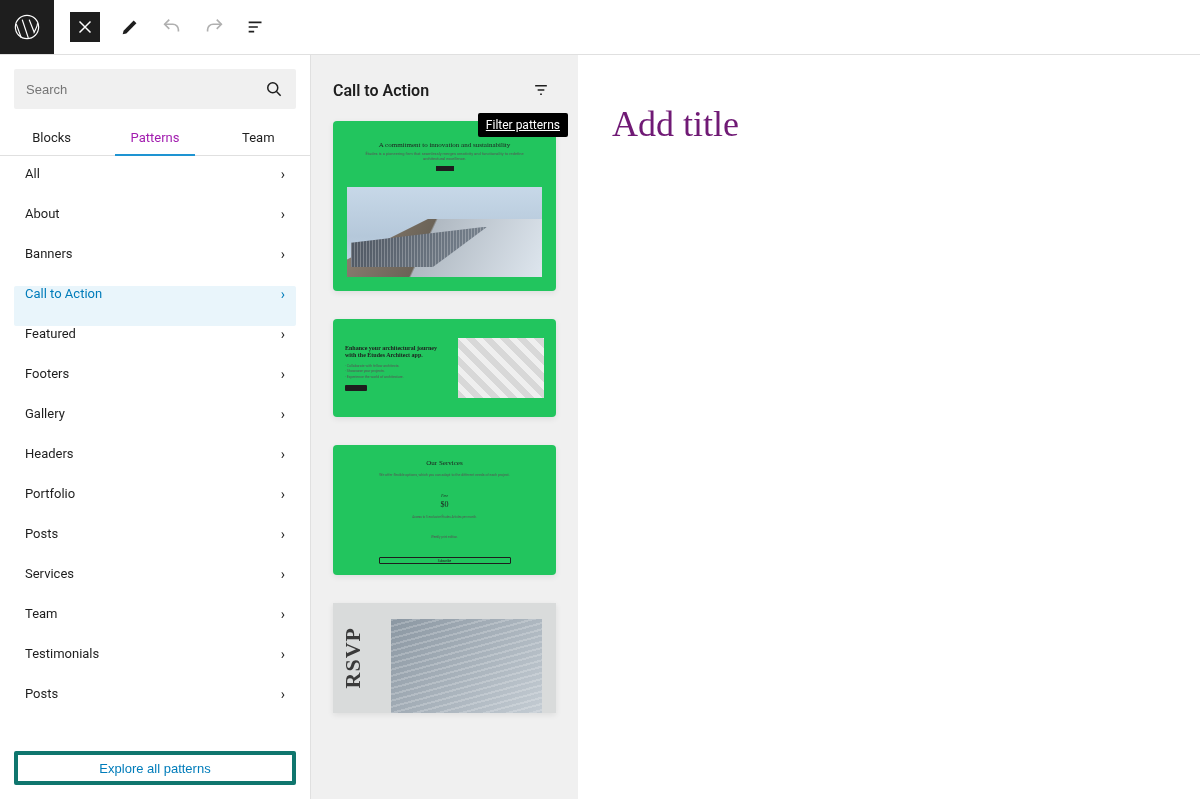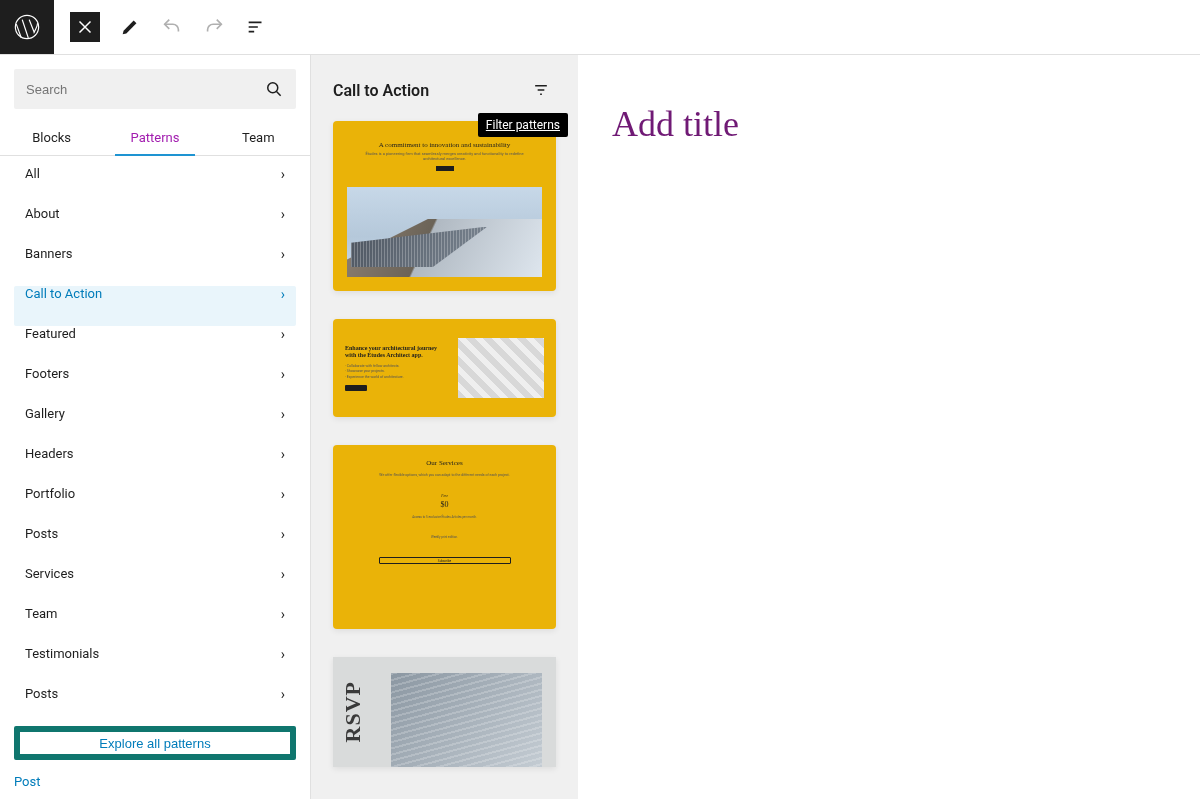--- a/index.html
+++ b/index.html
@@ -26,49 +26,49 @@
   .tabs { display:flex; border-bottom:1px solid #e0e0e0; margin-top:10px; }
   .tab { flex:1; text-align:center; padding:11px 12px 10px; font-size:13px; color:#1e1e1e; cursor:pointer; position:relative; }
   .tab.active { color:#a21caf; }
   .tab.active::after { content:""; position:absolute; left:12px; right:12px; bottom:-1px; height:2px; background:#1e94d2; }
   .cat-list { flex:1; overflow:auto; padding-top:10px; margin:0 14px; }
   .cat-item { display:flex; align-items:flex-start; justify-content:space-between; height:40px; padding:0 11px; font-size:13px; color:#1e1e1e; cursor:pointer; border-radius:2px; }
   .cat-item.active { background:#e9f5fb; color:#007cba; }
   .cat-item.active .chev { color:#007cba; }
   .chev { color:#1e1e1e; font-size:14px; }
   .explore-wrap { padding:14px; }
-  .explore { width:100%; border:6px solid #0f766e; color:#007cba; background:#fff; height:34px; font-size:13px; border-radius:2px; cursor:pointer; }
+  .explore { width:100%; border:4px solid #0f766e; color:#007cba; background:#fff; height:34px; font-size:13px; border-radius:2px; cursor:pointer; }
   .footer-link { color:#007cba; font-size:13px; padding:0 14px 10px; }
 
   
   .previews { width:267px; background:#f0f0f0; padding:20px 22px 0; display:flex; flex-direction:column; overflow:hidden; }
   .prev-head { display:flex; align-items:center; justify-content:space-between; margin-bottom:16px; position:relative; }
   .prev-head h2 { font-size:16px; font-weight:600; color:#1e1e1e; }
   .filter-btn { width:30px; height:30px; display:flex; align-items:center; justify-content:center; cursor:pointer; }
   .filter-btn svg { width:20px; height:20px; }
   .tooltip { position:absolute; top:38px; right:-12px; background:#000; color:#fff; font-size:12px; padding:5px 8px; border-radius:2px; white-space:nowrap;text-decoration:underline; }
-  .card { background:#eab308; border-radius:4px; box-shadow:0 2px 6px rgba(0,0,0,0.08); margin-bottom:28px; overflow:hidden; flex-shrink:0; cursor:pointer; }
+  .card { background:#22c55e; border-radius:4px; box-shadow:0 2px 6px rgba(0,0,0,0.08); margin-bottom:28px; overflow:hidden; flex-shrink:0; cursor:pointer; }
   .card.c1 { height:170px; display:flex; flex-direction:column; }
   .card.c1 .top { flex:0 0 66px; display:flex; flex-direction:column; align-items:center; justify-content:center; padding:10px 30px 6px; }
   .card.c1 .top .t1 { font-family:Georgia,serif; font-size:7px; text-align:center; line-height:1.2; }
   .card.c1 .top .t2 { font-size:4px; text-align:center; color:#555; margin-top:3px; line-height:1.2; }
   .card.c1 .top .btn { width:18px; height:5px; background:#1e1e1e; margin-top:4px; }
   .card.c1 .img { flex:1; margin:0 14px 14px; background:linear-gradient(180deg,#c7d8e8 0%,#b5c8da 55%,#c7d8e8 100%); position:relative; overflow:hidden; }
   .card.c1 .img::before { content:""; position:absolute; left:0; right:0; top:35%; bottom:0; background:linear-gradient(115deg,#8f8275 0%,#6b6357 40%,#b0b9c2 41%,#dee6ee 100%); clip-path:polygon(0 100%,0 70%,42% 0,100% 0,100% 100%); }
   .card.c1 .img::after { content:""; position:absolute; left:4px; top:44%; width:70%; height:45%; background:repeating-linear-gradient(90deg,rgba(255,255,255,0.25) 0 1px,transparent 1px 3px),linear-gradient(115deg,#4d5560 0%,#7c8793 100%); clip-path:polygon(0 100%,0 40%,100% 0,60% 100%); }
 
   .card.c2 { height:98px; display:flex; padding:16px 12px; gap:12px; align-items:center; }
   .card.c2 .txt { flex:1; }
   .card.c2 .txt .t1 { font-family:Georgia,serif; font-size:6px; font-weight:600; line-height:1.25; }
   .card.c2 .txt .lines { margin-top:4px; }
   .card.c2 .txt .lines div { font-size:3.5px; color:#555; line-height:1.6; }
   .card.c2 .txt .btn { width:22px; height:6px; background:#1e1e1e; margin-top:5px; border-radius:1px; }
   .card.c2 .img { width:86px; height:60px; background:#e8e8e8; background:repeating-linear-gradient(45deg,#d8d8d8 0 6px,#efefef 6px 12px); }
 
-  .card.c3 { height:184px; padding:14px 28px 10px; }
+  .card.c3 { height:130px; padding:14px 28px 10px; }
   .card.c3 .t1 { font-family:Georgia,serif; font-size:7px; text-align:center; }
   .card.c3 .t2 { font-size:3.5px; text-align:center; color:#555; margin-top:6px; }
   .pricing { display:flex; gap:10px; margin-top:16px; }
   .pcol { flex:1; text-align:center; border:0.5px solid transparent; }
   .pcol .plan { font-size:3.5px; font-style:italic; font-family:Georgia,serif; }
   .pcol .price { font-family:Georgia,serif; font-size:8px; margin-top:2px; }
   .pcol .desc { font-size:3px; color:#555; margin-top:6px; line-height:1.5; min-height:14px; }
   .pcol .desc2 { font-size:3px; color:#555; margin-top:6px; line-height:1.5; min-height:14px; }
   .pcol .pbtn { width:80%; height:7px; margin:8px auto 0; border:0.5px solid #1e1e1e; border-radius:1px; font-size:3px; display:flex; align-items:center; justify-content:center; }
   .pcol.mid .pbtn { background:#1e1e1e; color:#fff; }
@@ -192,21 +192,20 @@
           <span class="chev">›</span>
         </div>
         <div class="cat-item">
           <span>Posts</span>
           <span class="chev">›</span>
         </div>
       </div>
     <div class="explore-wrap">
       <button class="explore">Explore all patterns</button>
     </div>
-    <div class="footer-link">Post</div>
   </div>
 
   <div class="previews">
     <div class="prev-head">
       <h2>Call to Action</h2>
       <div class="filter-btn">
         <svg viewBox="0 0 24 24" fill="none" stroke="currentColor" stroke-width="1.8">
             <path d="M5 7h14M8 12h8M11 17h2"></path>
           </svg>
       </div>

